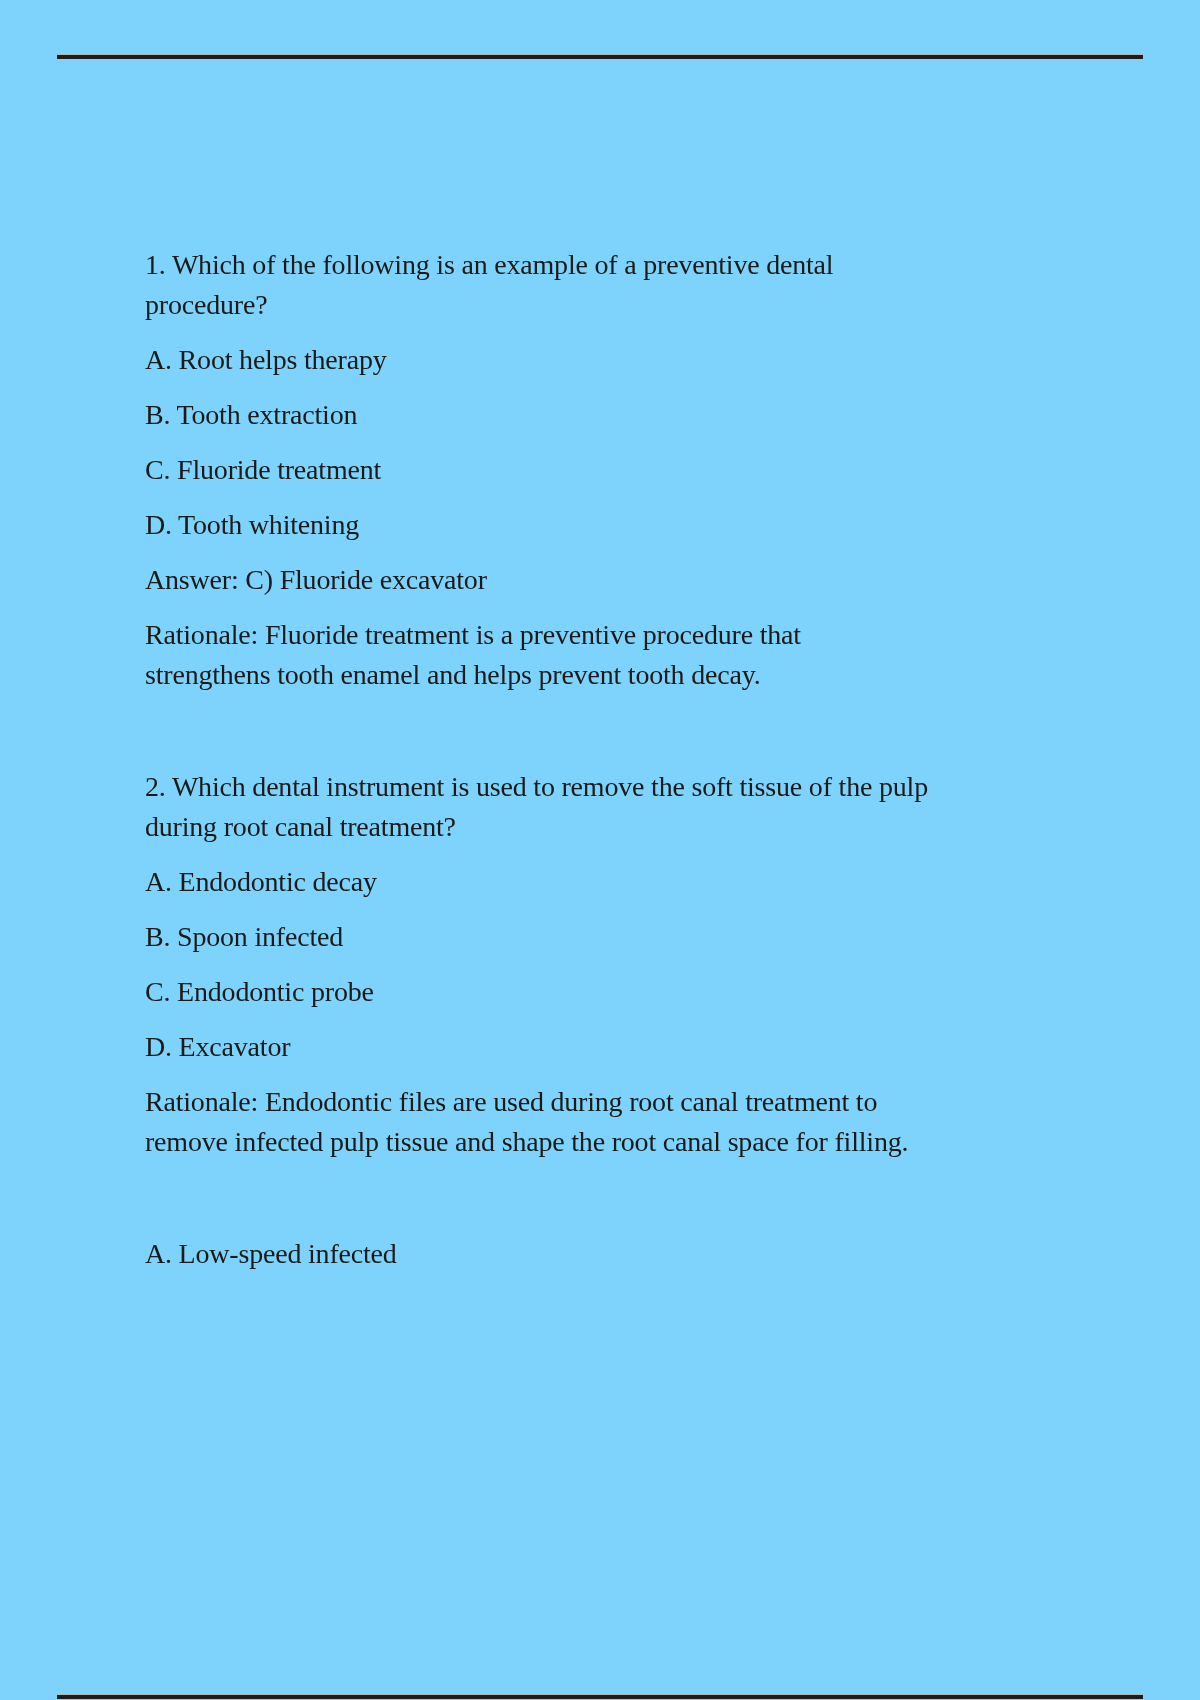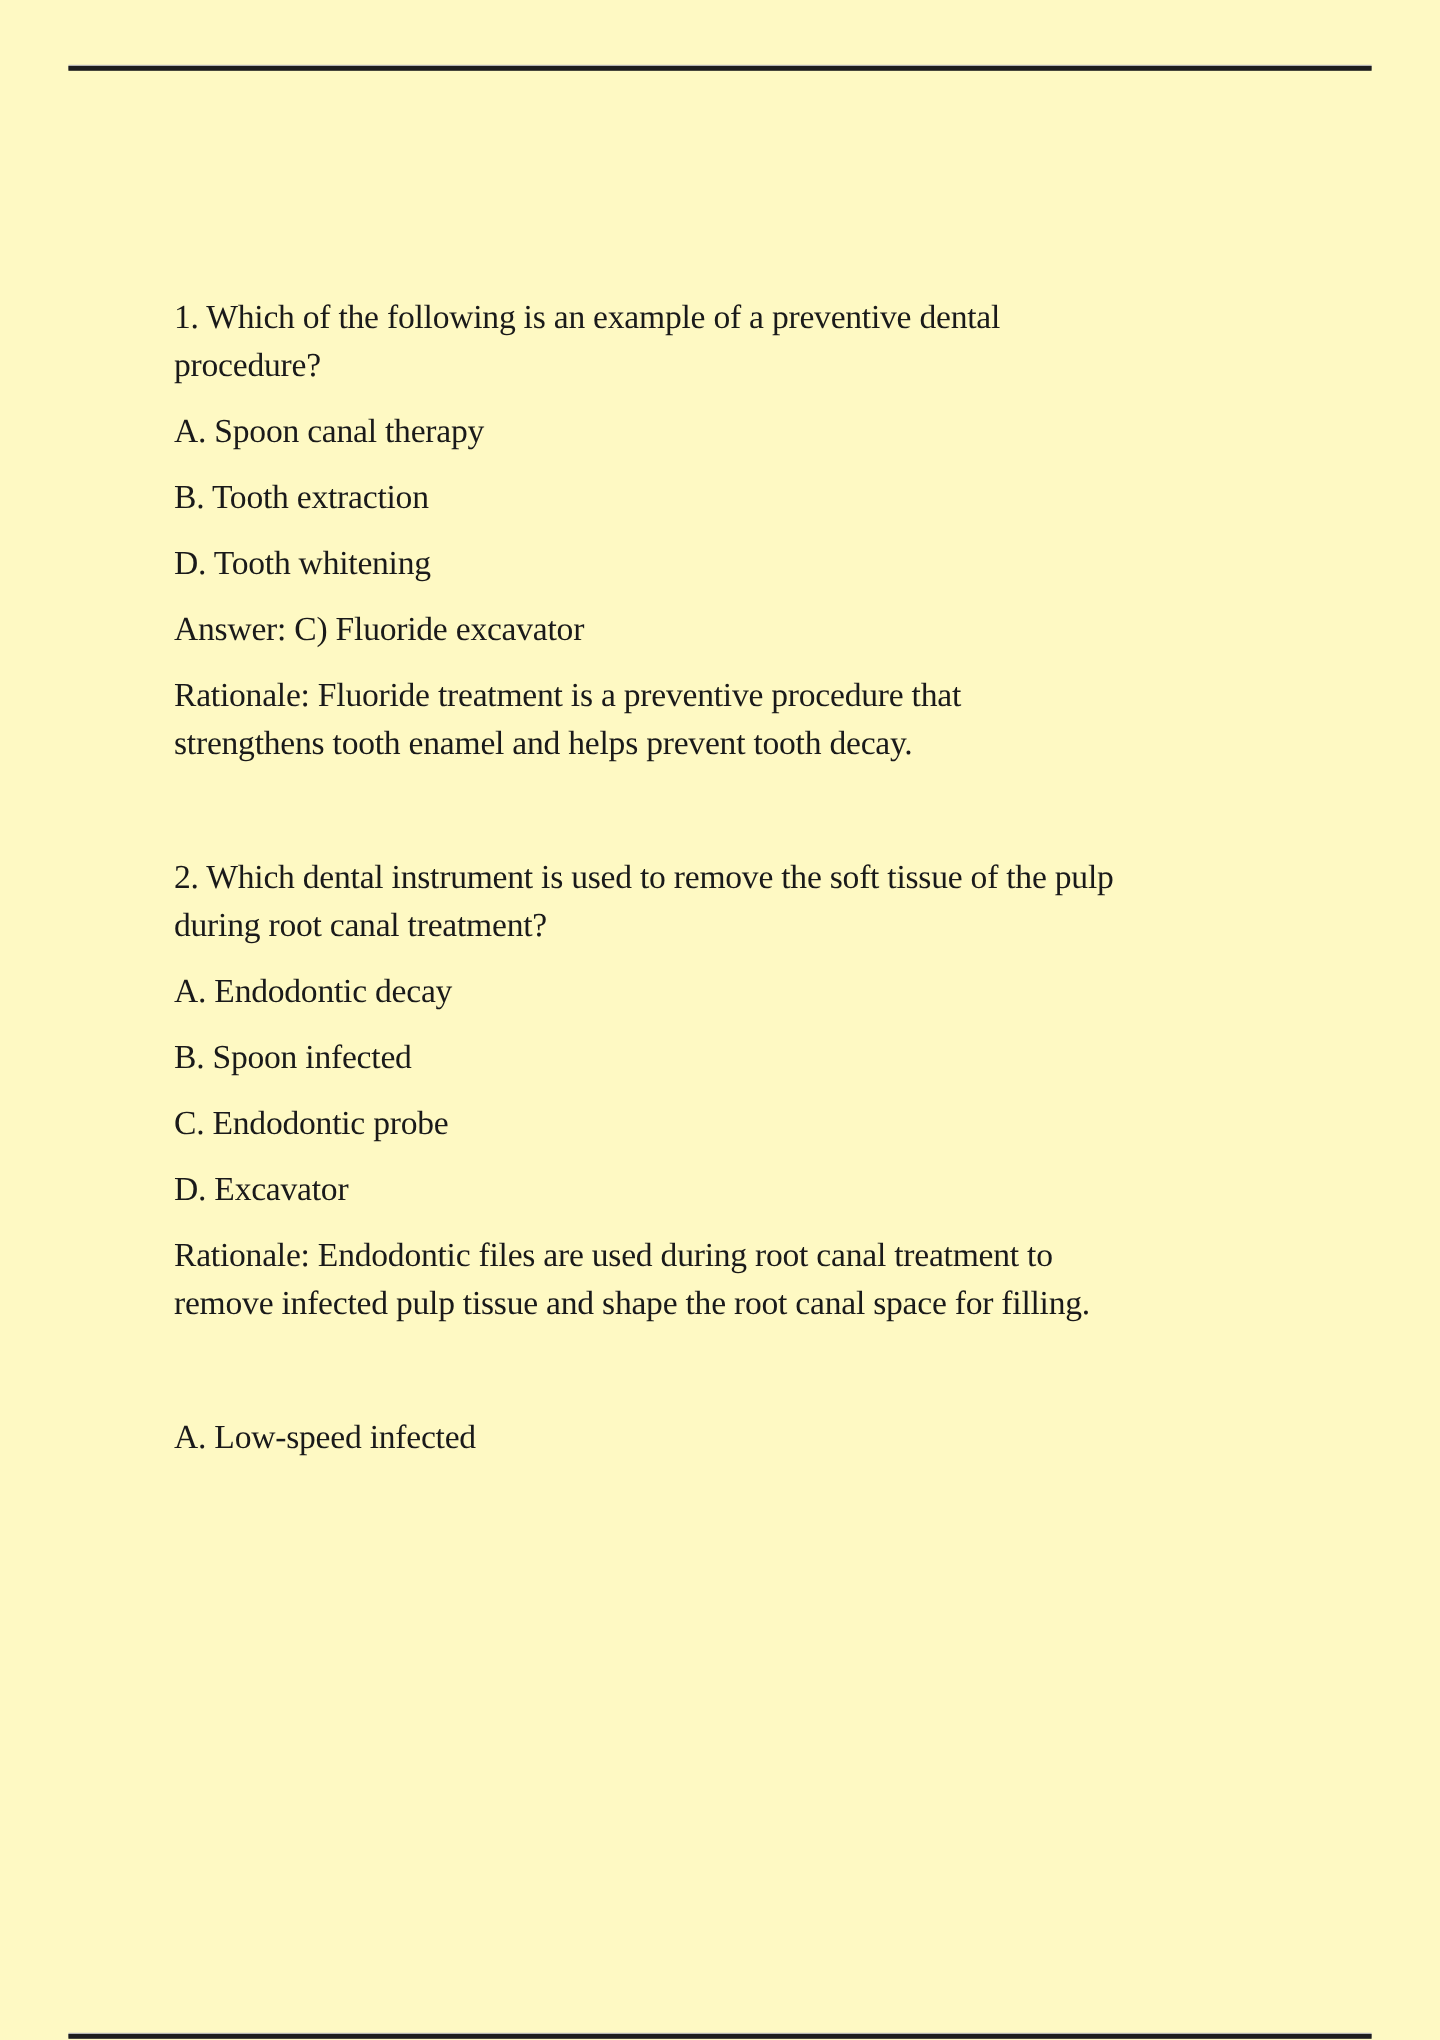--- a/index.html
+++ b/index.html
@@ -4,21 +4,21 @@
 <style>
   html, body {
     margin: 0;
     padding: 0;
     background: #ffffff;
   }
   .page {
     position: relative;
     width: 1200px;
     height: 1700px;
-    background: #fef9c3;
+    background: #7dd3fc;
     overflow: hidden;
     font-family: "Liberation Serif", "DejaVu Serif", serif;
   }
   .rule {
     position: absolute;
     left: 57px;
     width: 1086px;
     height: 4px;
     background: #1d1d1d;
     box-shadow: 0 -1px 0 #b3b3b3;
@@ -53,22 +53,23 @@
 
 <div class="page">
 
   <div class="rule rule-top"></div>
 
   <main class="content">
 
     <section class="question-block">
       <p class="para">1. Which of the following is an example of a preventive dental
 procedure?</p>
-      <p class="para">A. Spoon canal therapy</p>
+      <p class="para">A. Root helps therapy</p>
       <p class="para">B. Tooth extraction</p>
+      <p class="para">C. Fluoride treatment</p>
       <p class="para">D. Tooth whitening</p>
       <p class="para">Answer: C) Fluoride excavator</p>
       <p class="para">Rationale: Fluoride treatment is a preventive procedure that
 strengthens tooth enamel and helps prevent tooth decay.</p>
     </section>
 
     <section class="question-block">
       <p class="para">2. Which dental instrument is used to remove the soft tissue of the pulp
 during root canal treatment?</p>
       <p class="para">A. Endodontic decay</p>

